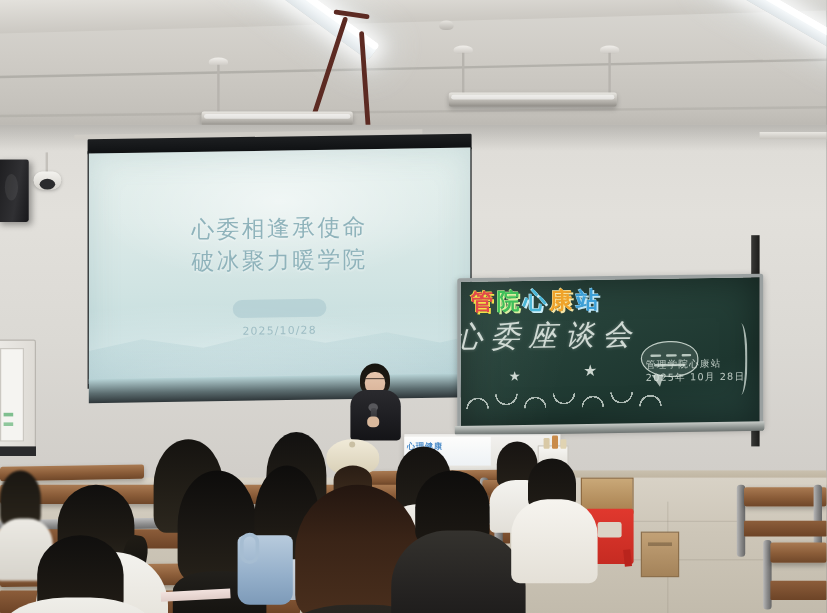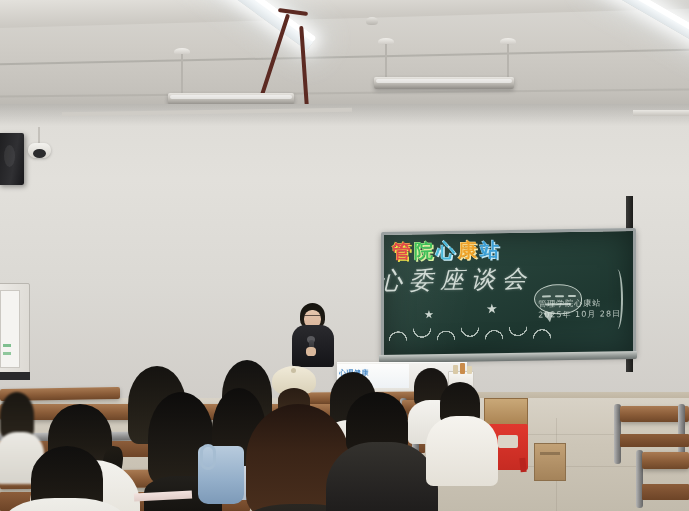--- a/index.html
+++ b/index.html
@@ -435,20 +435,35 @@
   <div class="cam-rod"></div>
   <div class="cam-dome"></div>
   <div class="wall-panel">
     <div class="wall-panel-inner"></div>
     <div class="wall-panel-led" style="top:60px;"></div>
     <div class="wall-panel-led" style="top:68px; background:#8fc79c;"></div>
   </div>
   <div class="panel-dark"></div>
 
   <div class="screen-mount"></div>
+  <div class="screen-wrap">
+    <div class="screen-topbar"></div>
+    <div class="screen-edge-l"></div>
+    <div class="screen-edge-r"></div>
+    <div class="screen-surface">
+      <div class="screen-mist"></div>
+      <div class="screen-hill"></div>
+      <div class="slide-title">心委相逢承使命
+破冰聚力暖学院</div>
+      <div class="slide-pill"></div>
+      <div class="slide-date">2025/10/28</div>
+      <div class="slide-watermark"></div>
+    </div>
+    <div class="screen-lower"></div>
+  </div>
 
   <div class="board">
     <div class="board-sheen"></div>
 
     <div class="board-title">
       <span class="ch-1">管</span><span class="ch-2">院</span><span class="ch-3">心</span><span class="ch-4">康</span><span class="ch-5">站</span>
     </div>
 
     <div class="board-sub">心委座谈会</div>
 

